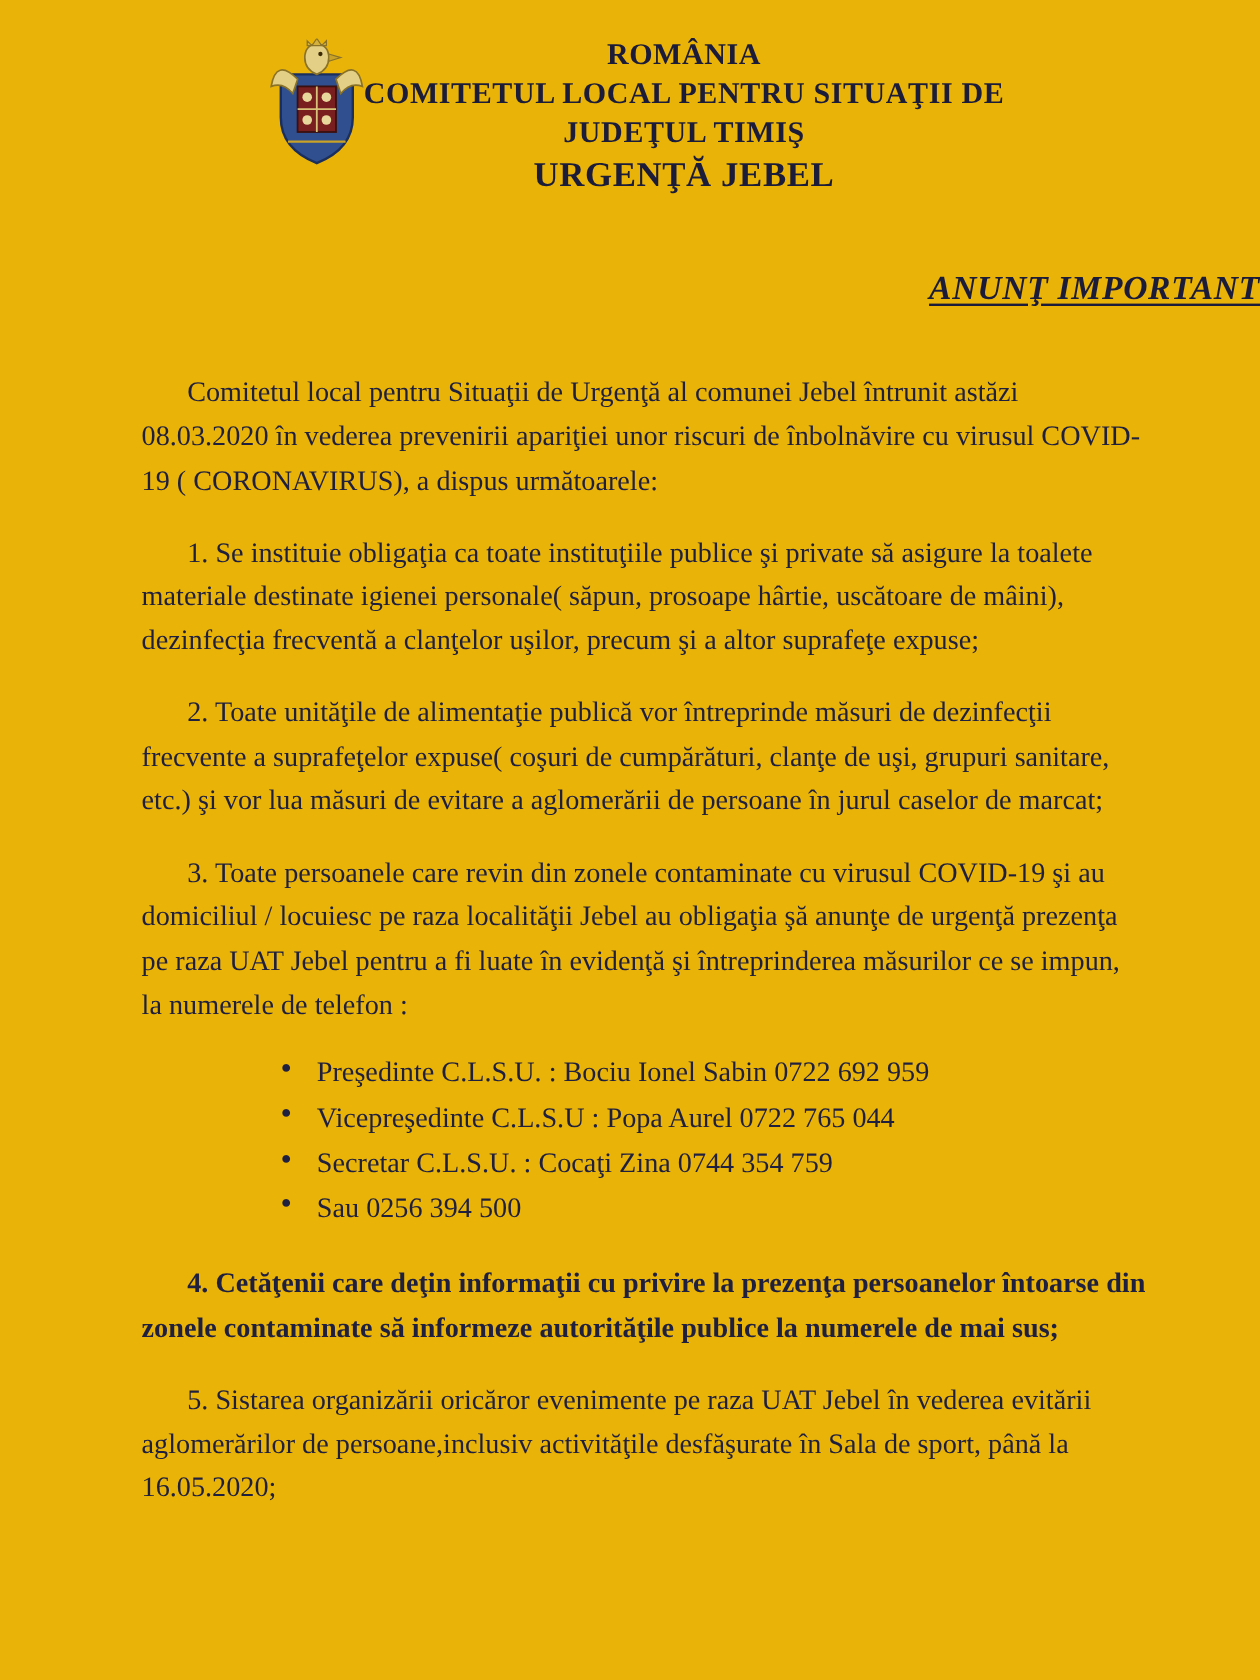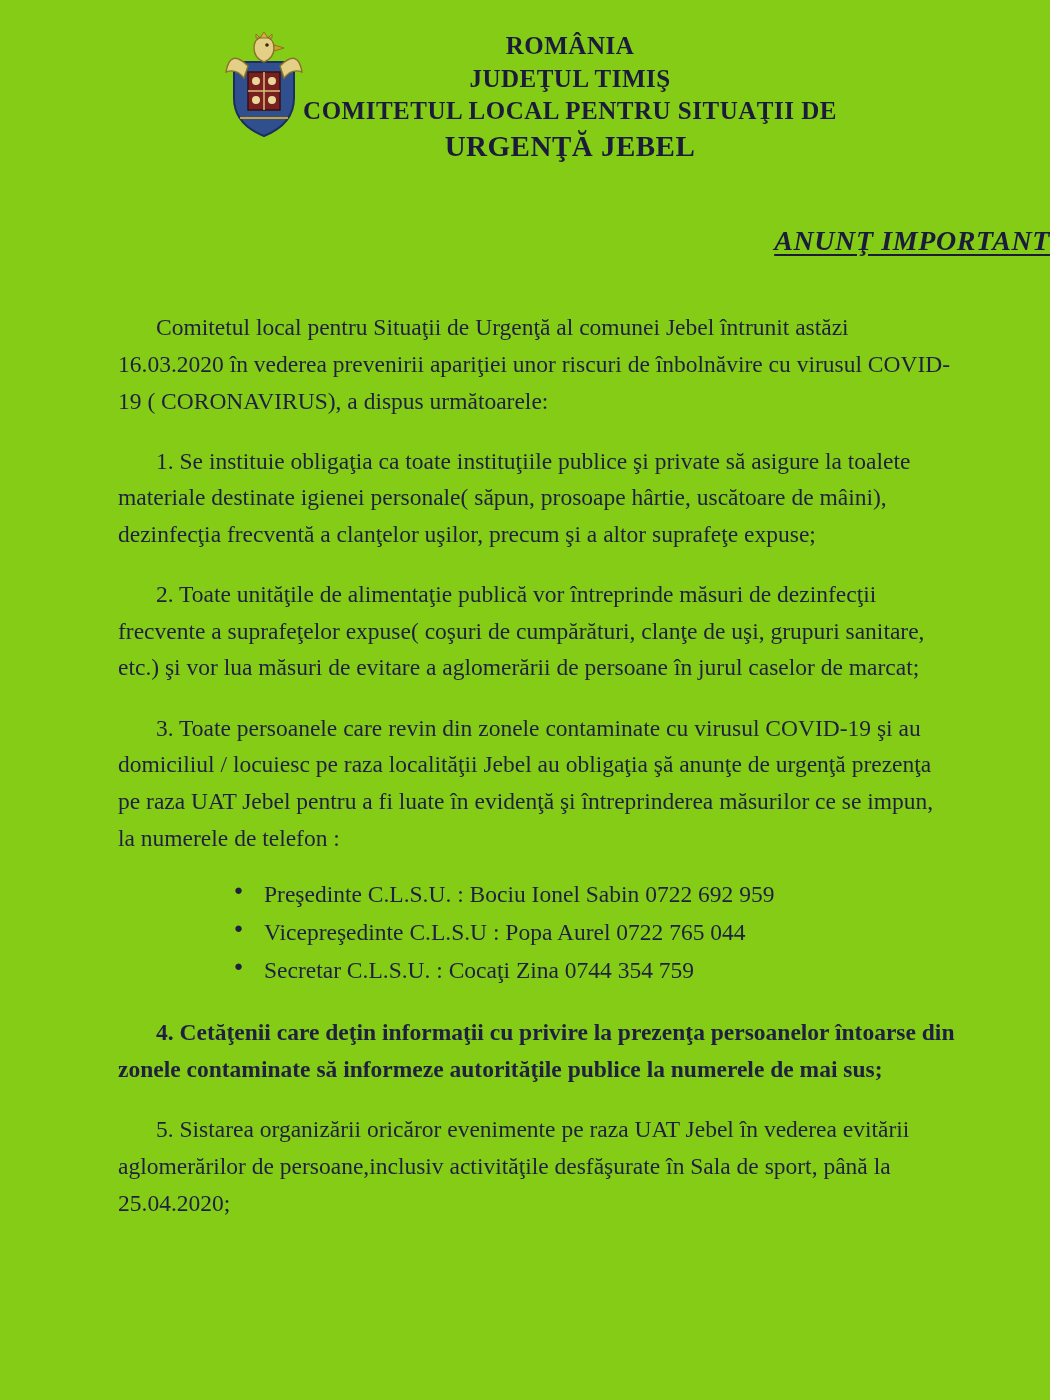--- a/index.html
+++ b/index.html
@@ -12,21 +12,21 @@
     height: 1400px;
     font-family: "Liberation Serif", "DejaVu Serif", serif;
     color: #1a1a2e;
     position: relative;
     overflow: hidden;
   }
   .page {
     width: 1050px;
     height: 1400px;
     position: relative;
-    background: #84cc16;
+    background: #eab308;
     padding: 0;
     box-sizing: border-box;
   }
 
   
   .header-block {
     position: relative;
     padding-top: 30px;
   }
   .coat-of-arms {
@@ -138,45 +138,46 @@
         <circle cx="45" cy="13" r="1.8" fill="#3a2a08"></circle>
 
         <path d="M34 2 L38 6 L42 0 L46 6 L50 2 L50 6 L34 6 Z" fill="#d4b03c" stroke="#8a7328" stroke-width="1"></path>
 
         <path d="M18 86 L66 86" stroke="#c9a227" stroke-width="2"></path>
       </svg>
     </div>
 
     <div class="header-lines">
       <div class="hline l1">ROMÂNIA</div>
+      <div class="hline l3">COMITETUL LOCAL PENTRU SITUAŢII  DE</div>
       <div class="hline l2">JUDEŢUL TIMIŞ</div>
-      <div class="hline l3">COMITETUL LOCAL PENTRU SITUAŢII  DE</div>
       <div class="hline l4">URGENŢĂ JEBEL</div>
     </div>
   </div>
 
   <div class="doc-title">
     <span>ANUNŢ IMPORTANT</span>
   </div>
 
   <div class="body-text">
 
-    <p class="para indent">Comitetul local pentru Situaţii de Urgenţă al comunei Jebel întrunit astăzi 16.03.2020 în vederea prevenirii apariţiei unor riscuri de înbolnăvire cu virusul COVID-19 ( CORONAVIRUS), a dispus următoarele:</p>
+    <p class="para indent">Comitetul local pentru Situaţii de Urgenţă al comunei Jebel întrunit astăzi 08.03.2020 în vederea prevenirii apariţiei unor riscuri de înbolnăvire cu virusul COVID-19 ( CORONAVIRUS), a dispus următoarele:</p>
 
     <p class="para indent">1.  Se instituie obligaţia ca toate instituţiile publice şi private să asigure la toalete materiale destinate igienei personale( săpun, prosoape hârtie, uscătoare de mâini), dezinfecţia frecventă a clanţelor uşilor, precum şi a altor suprafeţe expuse;</p>
 
     <p class="para indent">2. Toate unităţile de alimentaţie publică vor întreprinde măsuri de dezinfecţii frecvente a suprafeţelor expuse( coşuri de cumpărături, clanţe de uşi, grupuri sanitare, etc.) şi vor lua măsuri de evitare a aglomerării de persoane în jurul caselor de marcat;</p>
 
     <p class="para indent">3. Toate persoanele care revin din zonele contaminate cu virusul COVID-19 şi au domiciliul / locuiesc pe raza localităţii Jebel au obligaţia şă anunţe de urgenţă prezenţa pe raza UAT Jebel pentru a fi luate în evidenţă şi întreprinderea măsurilor ce se impun, la numerele de telefon :</p>
 
     <ul class="contact-list">
       <li>Preşedinte C.L.S.U. : Bociu Ionel Sabin 0722 692 959</li>
       <li>Vicepreşedinte C.L.S.U : Popa Aurel 0722 765 044</li>
       <li>Secretar C.L.S.U. :  Cocaţi Zina  0744 354 759</li>
+      <li>Sau 0256 394 500</li>
     </ul>
 
     <p class="para indent" style="margin-top:26px;font-weight:bold;">4. Cetăţenii care deţin informaţii cu privire la prezenţa persoanelor întoarse din zonele contaminate să informeze autorităţile publice la numerele de mai sus;</p>
 
-    <p class="para indent">5. Sistarea organizării oricăror evenimente pe raza UAT Jebel în vederea evitării aglomerărilor de persoane,inclusiv activităţile desfăşurate în Sala de sport, până la 25.04.2020;</p>
+    <p class="para indent">5. Sistarea organizării oricăror evenimente pe raza UAT Jebel în vederea evitării aglomerărilor de persoane,inclusiv activităţile desfăşurate în Sala de sport, până la 16.05.2020;</p>
 
   </div>
 
 </div>
 
 </body></html>

